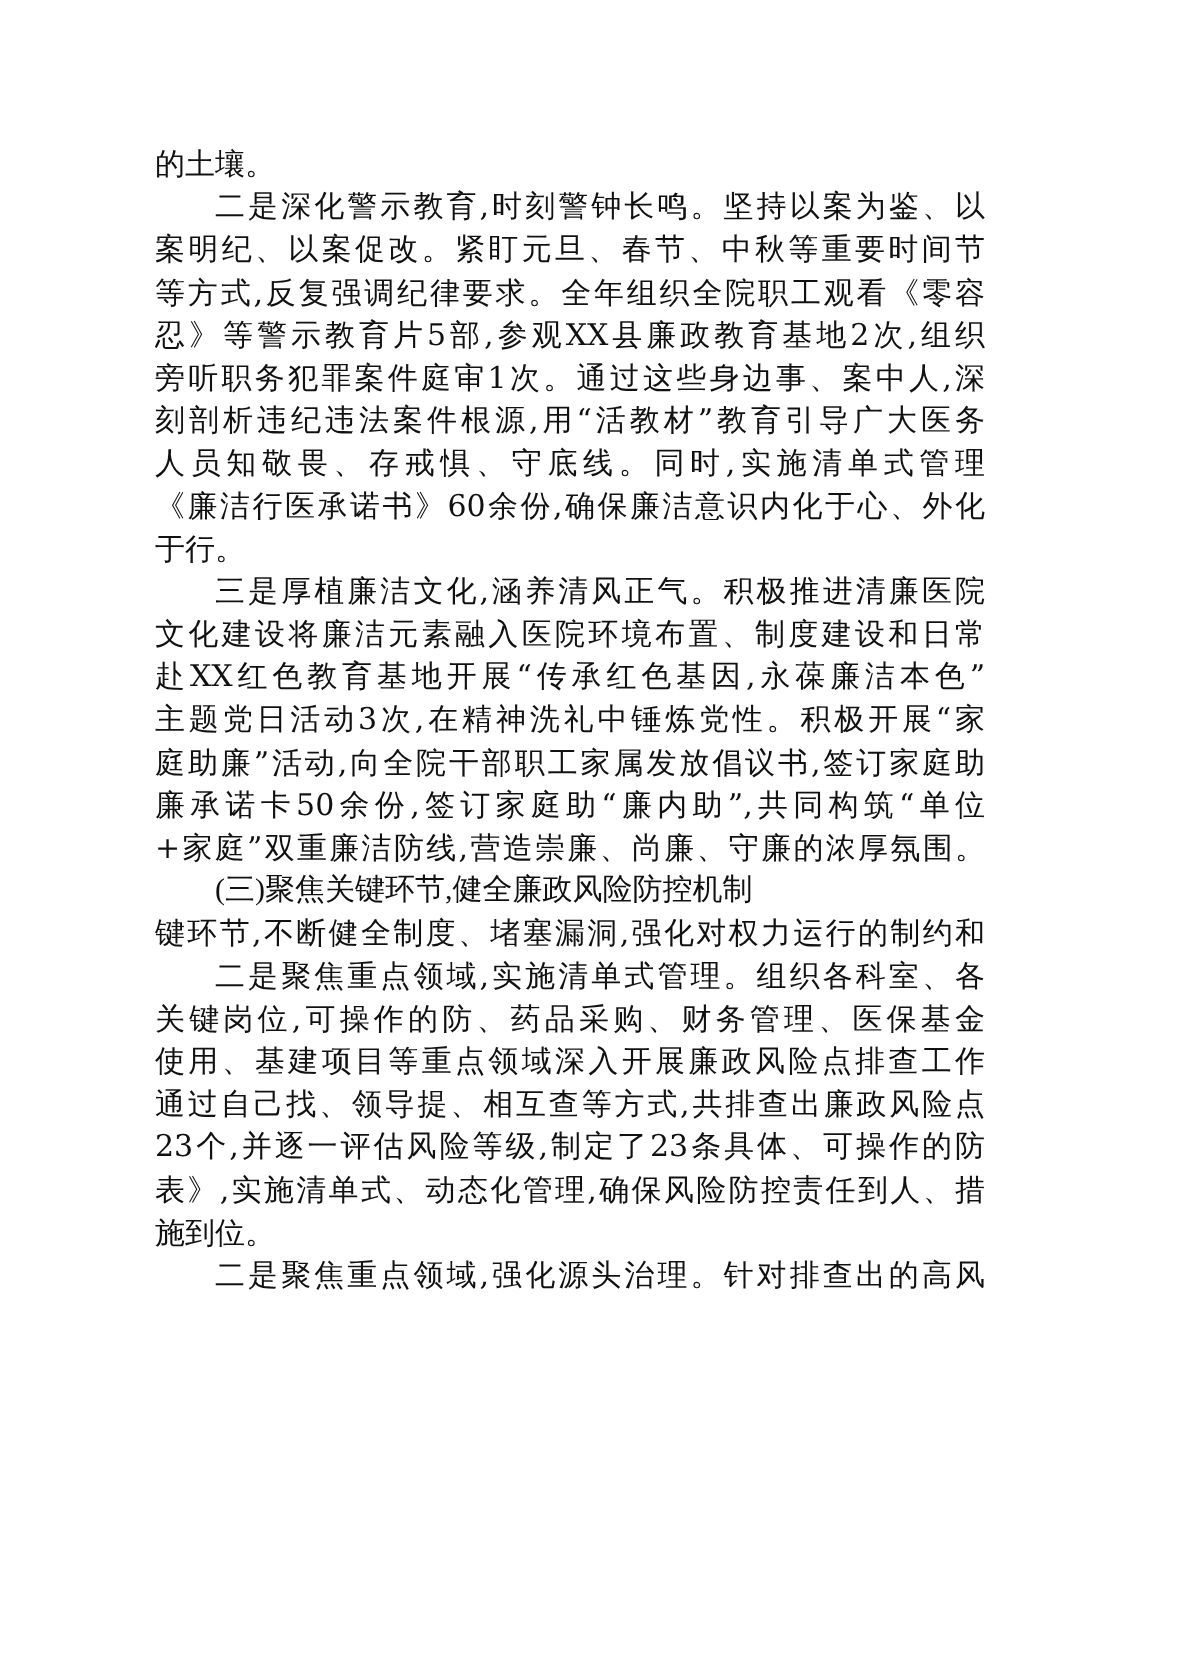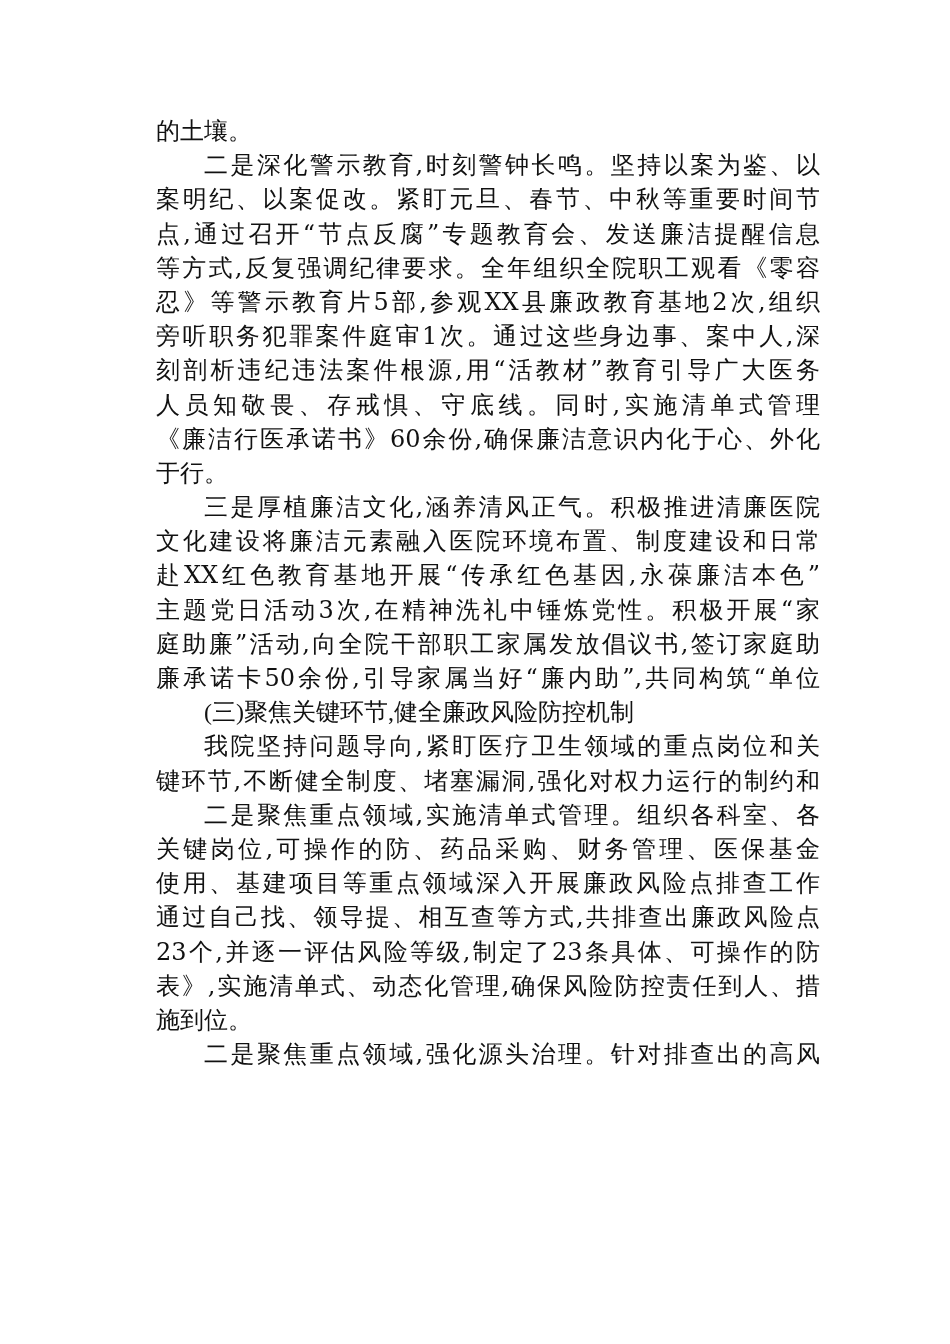--- a/index.html
+++ b/index.html
@@ -1,19 +1,19 @@
 <!DOCTYPE html>
 <html><head>
 <meta charset="utf-8">
 <style>
   html, body { margin: 0; padding: 0; background: #ffffff; }
   body { width: 950px; height: 1344px; position: relative; overflow: hidden; }
   .page {
     position: absolute;
-    left: 156px;
+    left: 124px;
     top: 114px;
     width: 664px;
     font-family: "DejaVu Serif", "Liberation Serif", serif;
     font-size: 24px;
     color: #111111;
   }
   .line {
     height: 34.2px;
     line-height: 34.2px;
     white-space: nowrap;
@@ -31,45 +31,44 @@
 
 <div class="page">
 
   <div>
     <div class="line last">的土壤。</div>
   </div>
 
   <div>
     <div class="line indent"><span class="b">二是深化警示教育,时刻警钟长鸣。</span><span>坚持以案为鉴、以</span></div>
     <div class="line">案明纪、以案促改。紧盯元旦、春节、中秋等重要时间节</div>
-    <div class="line">点,通过召开“节点反腐”专题教育会、发送廉洁提醒信息</div>
     <div class="line">等方式,反复强调纪律要求。全年组织全院职工观看《零容</div>
     <div class="line">忍》等警示教育片5部,参观XX县廉政教育基地2次,组织</div>
     <div class="line">旁听职务犯罪案件庭审1次。通过这些身边事、案中人,深</div>
     <div class="line">刻剖析违纪违法案件根源,用“活教材”教育引导广大医务</div>
     <div class="line">人员知敬畏、存戒惧、守底线。同时,实施清单式管理</div>
     <div class="line">《廉洁行医承诺书》60余份,确保廉洁意识内化于心、外化</div>
     <div class="line last">于行。</div>
   </div>
 
   <div>
     <div class="line indent"><span class="b">三是厚植廉洁文化,涵养清风正气。</span><span>积极推进清廉医院</span></div>
     <div class="line">文化建设将廉洁元素融入医院环境布置、制度建设和日常</div>
     <div class="line">赴XX红色教育基地开展“传承红色基因,永葆廉洁本色”</div>
     <div class="line">主题党日活动3次,在精神洗礼中锤炼党性。积极开展“家</div>
     <div class="line">庭助廉”活动,向全院干部职工家属发放倡议书,签订家庭助</div>
-    <div class="line">廉承诺卡50余份,引导家属当好“廉内助”,共同构筑“单位</div>
+    <div class="line">廉承诺卡50余份,签订家庭助“廉内助”,共同构筑“单位</div>
+    <div class="line">+家庭”双重廉洁防线,营造崇廉、尚廉、守廉的浓厚氛围。</div>
   </div>
 
   <div>
     <div class="line indent last heading">(三)聚焦关键环节,健全廉政风险防控机制</div>
   </div>
 
   <div>
-    <div class="line indent">我院坚持问题导向,紧盯医疗卫生领域的重点岗位和关</div>
     <div class="line">键环节,不断健全制度、堵塞漏洞,强化对权力运行的制约和</div>
   </div>
 
   <div>
     <div class="line indent"><span class="b">二是聚焦重点领域,实施清单式管理。</span><span>组织各科室、各</span></div>
     <div class="line">关键岗位,可操作的防、药品采购、财务管理、医保基金</div>
     <div class="line">使用、基建项目等重点领域深入开展廉政风险点排查工作</div>
     <div class="line">通过自己找、领导提、相互查等方式,共排查出廉政风险点</div>
     <div class="line">23个,并逐一评估风险等级,制定了23条具体、可操作的防</div>
     <div class="line">表》,实施清单式、动态化管理,确保风险防控责任到人、措</div>

